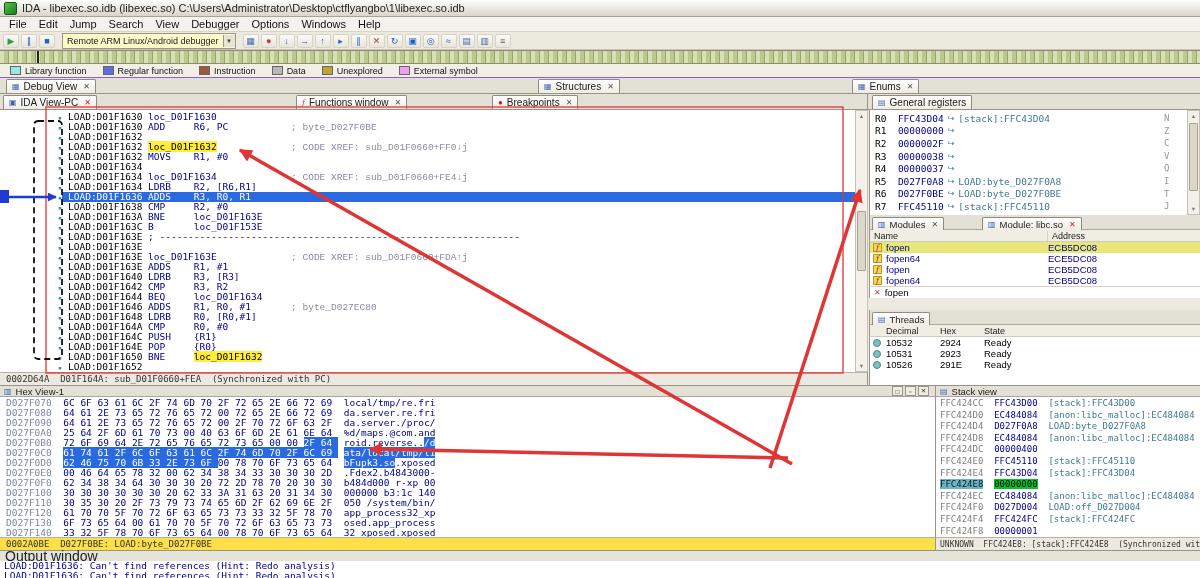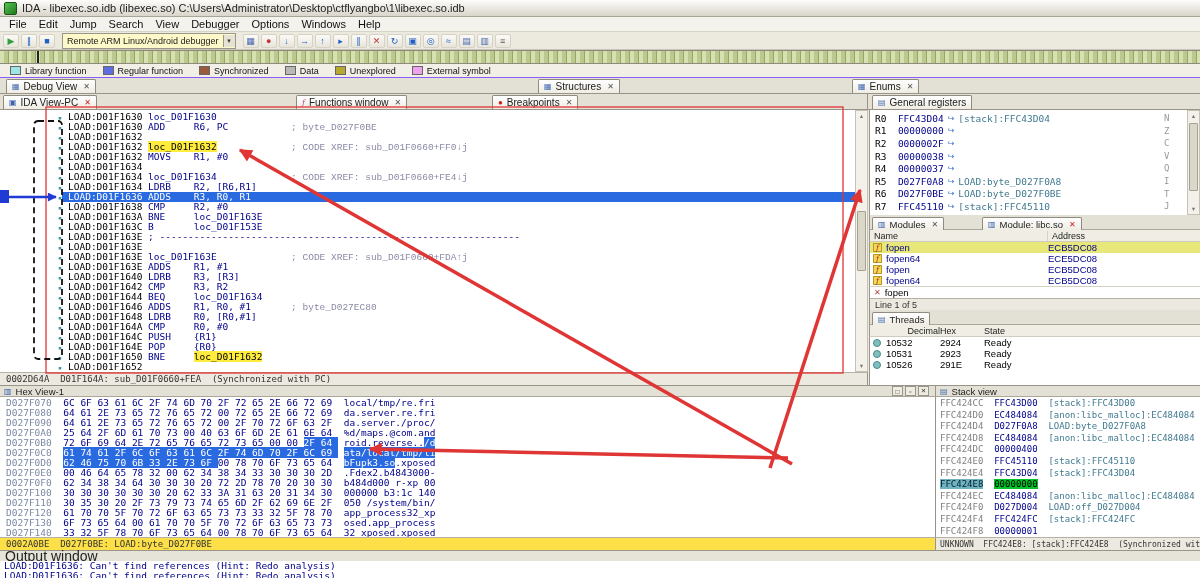--- a/index.html
+++ b/index.html
@@ -67,21 +67,21 @@
   .modrow{height:11px;display:flex;align-items:center;padding-left:3px;}
   .modrow.sel{background:#e7e77a;}
   .ficon{width:9px;height:9px;background:#f5d851;border:1px solid #b49a28;color:#b03030;font-size:8px;line-height:8px;text-align:center;margin-right:4px;font-family:"DejaVu Serif",serif;font-style:italic;box-sizing:border-box;flex:0 0 auto;}
   .modname{width:162px;color:#00008b;}
   .modaddr{color:#00008b;}
   .modfilter{position:absolute;top:286px;left:869px;width:331px;height:12px;background:#fff;border-top:1px solid #d5d1c5;border-left:1px solid #98948a;display:flex;align-items:center;font-size:9.5px;padding-left:4px;box-sizing:border-box;gap:4px;color:#000;}
   .filtericon{color:#b04040;font-size:8px;}
   .modinfo{position:absolute;top:298px;left:869px;width:331px;height:12px;background:#ece9e0;border-top:1px solid #b5b1a4;border-left:1px solid #98948a;font-size:9px;padding:1px 0 0 5px;box-sizing:border-box;color:#333;}
   .thrtab{position:absolute;top:310px;left:869px;width:331px;height:15px;background:#e3e0d5;border-bottom:1px solid #aaa69a;border-left:1px solid #98948a;box-sizing:border-box;}
   .thrhead{top:325px;}
-  .thrhead .c1{width:70px;padding-left:16px;box-sizing:border-box;text-align:right;}
+  .thrhead .c1{width:70px;padding-left:16px;box-sizing:border-box;}
   .thrhead .c2{width:44px;}
   .thrhead .c3{flex:1;}
   .thrlist{position:absolute;top:337px;left:869px;width:331px;height:48px;background:#fff;border-left:1px solid #98948a;box-sizing:border-box;overflow:hidden;}
   .thrrow{height:11px;display:flex;align-items:center;padding-left:3px;font-size:9.5px;color:#000;}
   .thricon{width:8px;height:8px;border-radius:50%;background:#7fbfbf;border:1px solid #4a8a8a;margin-right:5px;box-sizing:border-box;flex:0 0 auto;}
   .thrd{width:54px;}
   .thrh{width:44px;}
   .thrs{flex:1;}
 
   .hexheader,.stackheader{position:absolute;top:385px;height:12px;background:#e3e0d5;border-top:1px solid #98948a;border-bottom:1px solid #aaa69a;box-sizing:border-box;display:flex;align-items:center;font-size:9.5px;gap:4px;padding-left:4px;color:#222;}
@@ -171,21 +171,21 @@
       <div class="litem">
         <span class="lswatch" style="background: rgb(156, 230, 230);"></span>
         <span>Library function</span>
       </div>
       <div class="litem">
         <span class="lswatch" style="background: rgb(92, 110, 224);"></span>
         <span>Regular function</span>
       </div>
       <div class="litem">
         <span class="lswatch" style="background: rgb(156, 90, 60);"></span>
-        <span>Synchronized</span>
+        <span>Instruction</span>
       </div>
       <div class="litem">
         <span class="lswatch" style="background: rgb(184, 184, 184);"></span>
         <span>Data</span>
       </div>
       <div class="litem">
         <span class="lswatch" style="background: rgb(184, 168, 50);"></span>
         <span>Unexplored</span>
       </div>
       <div class="litem">
@@ -297,21 +297,20 @@
       <div class="modrow">
         <span class="ficon">f</span>
         <span class="modname">fopen64</span>
         <span class="modaddr">ECB5DC08</span>
       </div>
     </div>
   <div class="modfilter">
     <span class="filtericon">✕</span>
     <span>fopen</span>
   </div>
-  <div class="modinfo">Line 1 of 5</div>
 
   <div class="thrtab">
     <div class="tab small" style="left:2px">
       <span class="ticon">▤</span>
       <span>Threads</span>
     </div>
   </div>
   <div class="thrhead">
     <span class="c1">Decimal</span>
     <span class="c2">Hex</span>

